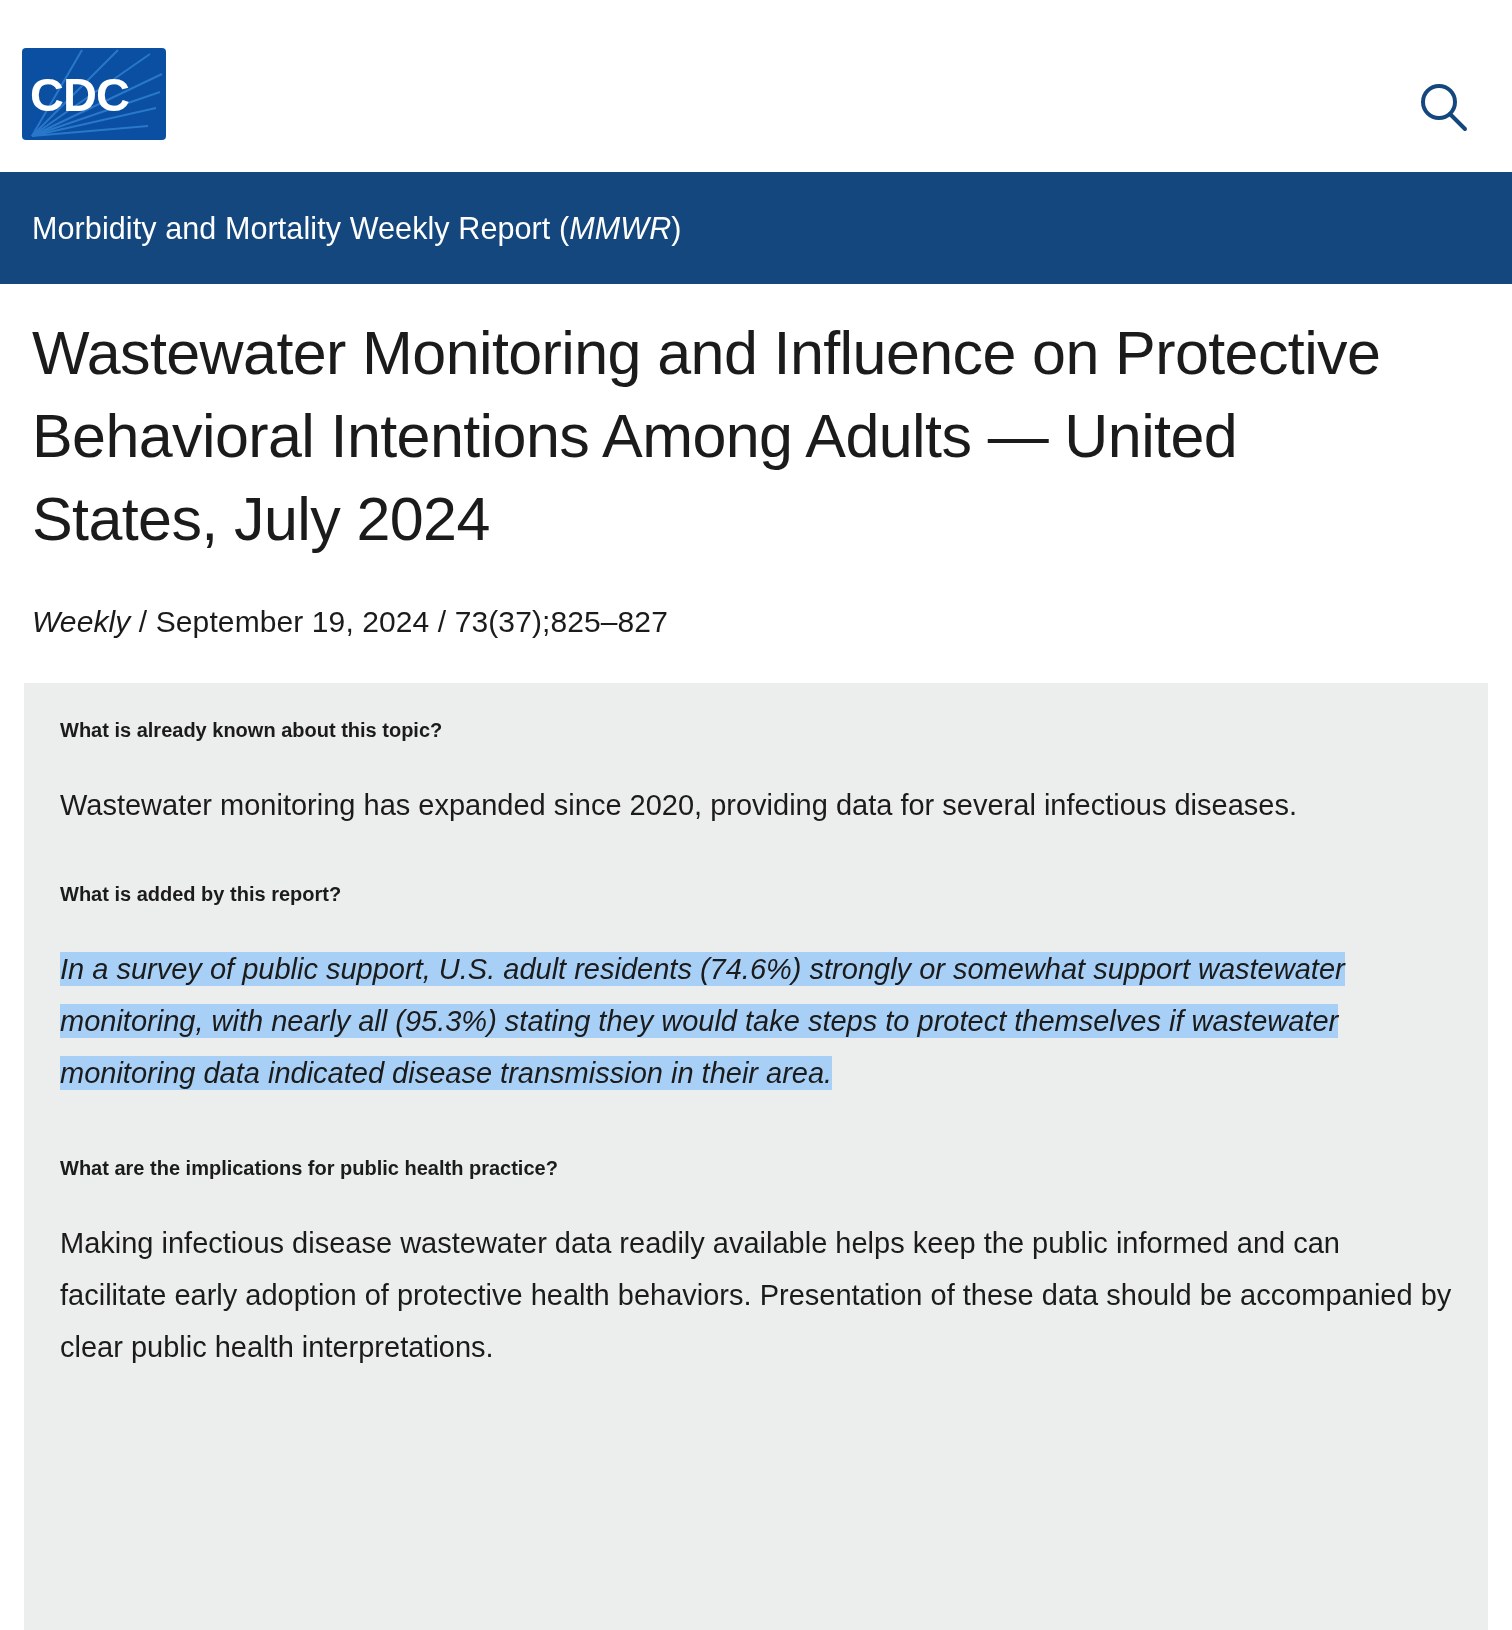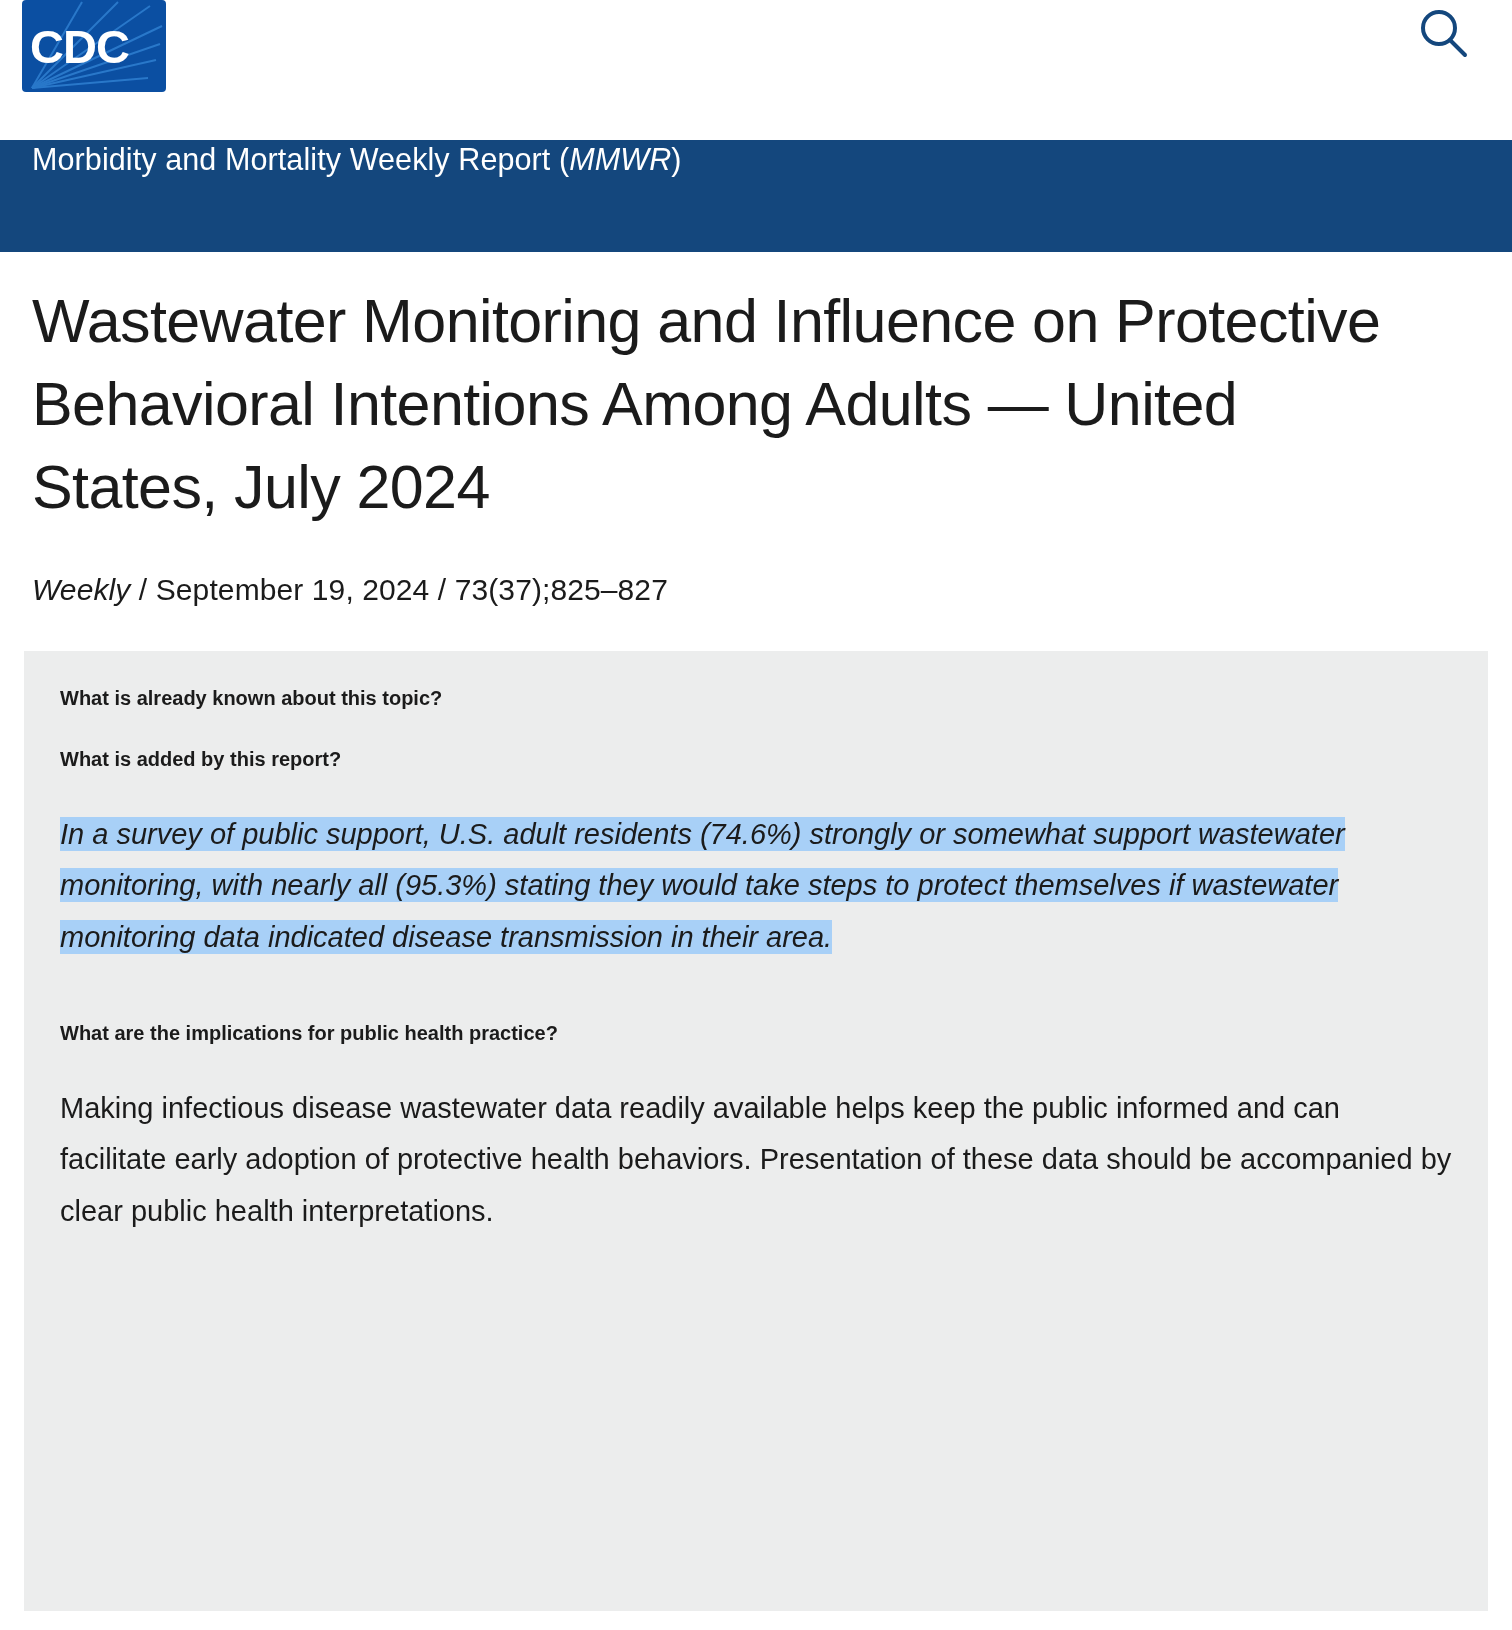--- a/index.html
+++ b/index.html
@@ -16,21 +16,21 @@
     position: relative;
     background: #ffffff;
     overflow: hidden;
   }
 
   
   .topbar {
     height: 140px;
     background: #ffffff;
     display: flex;
-    align-items: flex-start;
+    align-items: flex-end;
     justify-content: space-between;
     padding: 0 36px 0 22px;
     gap: 29px;
   }
   .logo {
     width: 144px;
     height: 92px;
     background: #0b4fa2;
     border-radius: 4px;
     position: relative;
@@ -63,22 +63,23 @@
     border: none;
     cursor: pointer;
     padding: 0;
   }
 
   
   .bluebar {
     height: 112px;
     background: #14477d;
     display: flex;
-    align-items: flex-start;
+    align-items: center;
     padding: 2px 32px;
+    margin-top: 32px;
   }
   .bluebar .label {
     color: #ffffff;
     font-size: 30.5px;
     font-weight: 400;
     letter-spacing: 0.1px;
   }
   .bluebar .label i { font-style: italic; }
 
   
@@ -175,20 +176,21 @@
     <div class="label"><span>Morbidity and Mortality Weekly Report (</span><i>MMWR</i><span>)</span></div>
   </div>
 
   <div class="article">
     <h1 class="article-title">Wastewater Monitoring and Influence on Protective Behavioral Intentions Among Adults — United States, July 2024</h1>
     <div class="article-meta"><i>Weekly</i><span> / September 19, 2024 / 73(37);825–827</span></div>
 
     <div class="summary">
 
       <p class="q">What is already known about this topic?</p>
+      <p class="a">Wastewater monitoring has expanded since 2020, providing data for several infectious diseases.</p>
 
       <p class="q">What is added by this report?</p>
       <p class="a highlight"><span class="hl">In a survey of public support, U.S. adult residents (74.6%) strongly or somewhat support wastewater monitoring, with nearly all (95.3%) stating they would take steps to protect themselves if wastewater monitoring data indicated disease transmission in their area.</span></p>
 
       <p class="q">What are the implications for public health practice?</p>
       <p class="a last">Making infectious disease wastewater data readily available helps keep the public informed and can facilitate early adoption of protective health behaviors. Presentation of these data should be accompanied by clear public health interpretations.</p>
     </div>
   </div>
 
 </div>

